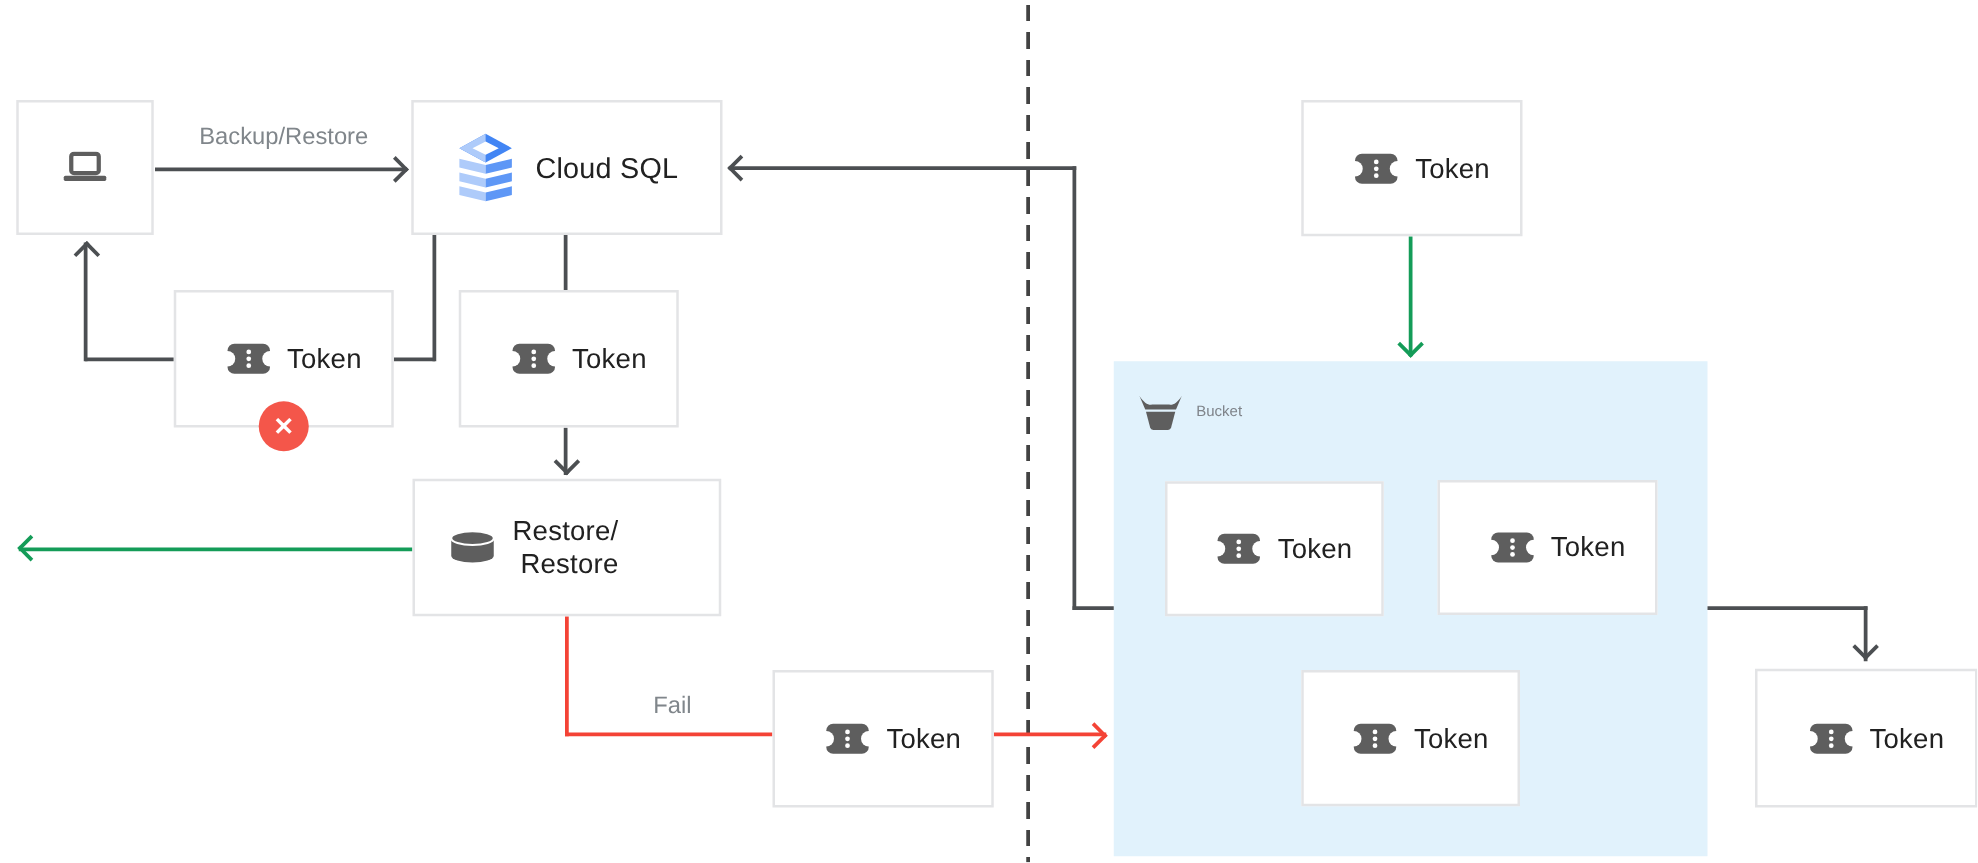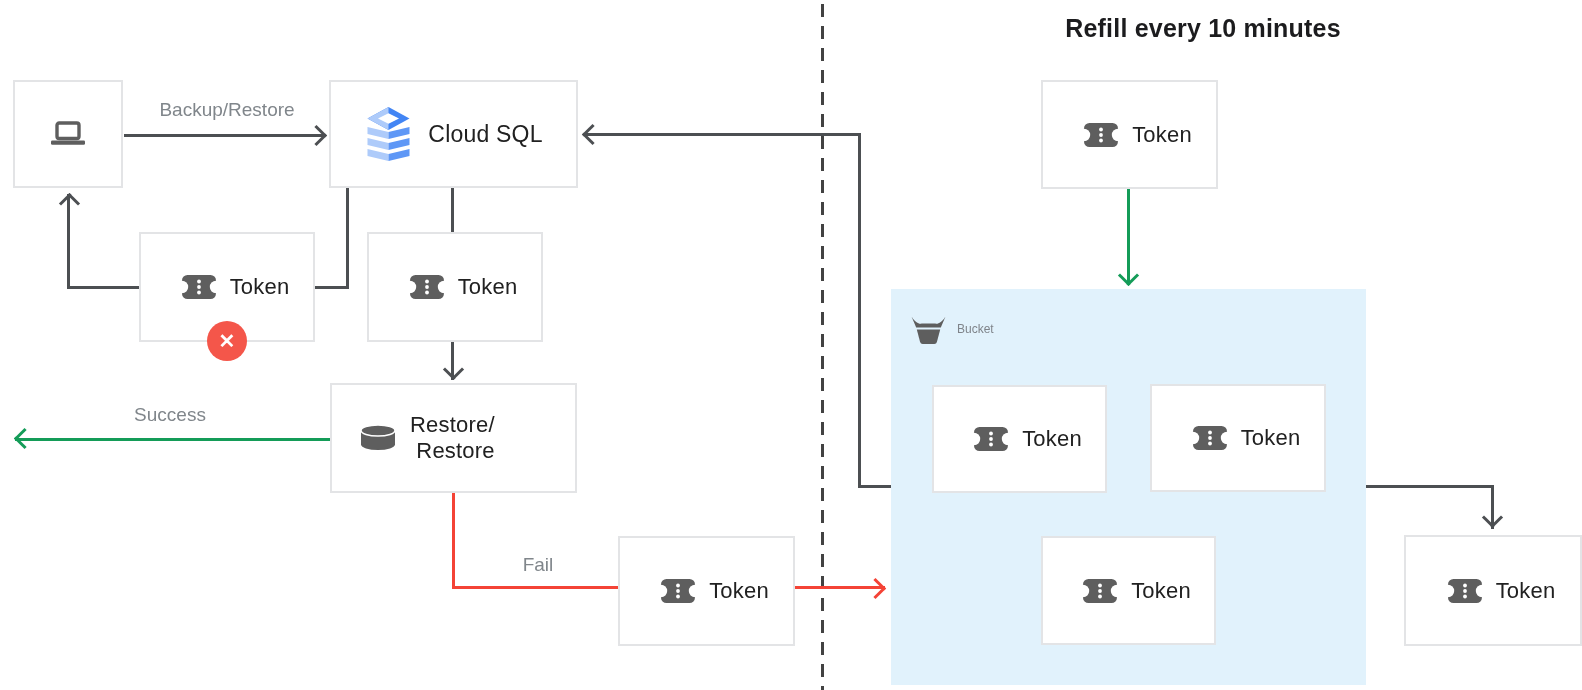--- a/index.html
+++ b/index.html
@@ -95,21 +95,20 @@
          background:#F4564A;display:flex;align-items:center;justify-content:center;
          color:#fff;font-size:20px;font-weight:bold;}
 
   .icon{flex:0 0 auto;display:block;}
 </style>
 </head>
 <body>
 
 <div id="canvas">
 
-  <div id="title">Refill every 10 minutes</div>
 
   <div id="divider"></div>
 
   <div id="bucket"></div>
   <div id="bucket-head">
     <svg class="icon" width="37" height="31" viewBox="0 0 37 31">
       <path d="M1.5,3.5 C5,9.3 9.5,11.6 11.5,10.6 L25.5,10.6 C27.5,11.6 32,9.3 35.5,3.5 L30.8,14.6 L6.2,14.6 Z" fill="#5E5E5E"></path>
       <path d="M6.8,16.4 h23.4 l-3.3,12.6 a2.6,2.6 0 0 1 -2.5,1.9 h-11.8 a2.6,2.6 0 0 1 -2.5,-1.9 z" fill="#5E5E5E"></path>
     </svg>
     <span>Bucket</span>
@@ -136,21 +135,20 @@
   <div class="chev cg dright" id="a1"></div>
   <div class="chev cg dup" id="a3"></div>
   <div class="chev cg ddown" id="a6"></div>
   <div class="chev cg dleft" id="a7"></div>
   <div class="chev cg ddown" id="a8"></div>
   <div class="chev cgr dleft" id="ag1"></div>
   <div class="chev cgr ddown" id="ag2"></div>
   <div class="chev cr dright" id="ar2"></div>
 
   <div class="edge-label" id="lbl-br">Backup/Restore</div>
-  <div class="edge-label" id="lbl-success">Success</div>
   <div class="edge-label" id="lbl-fail">Fail</div>
 
   <div class="box" id="box-client">
     <svg class="icon" width="36" height="26" viewBox="0 0 36 26">
       <rect x="7" y="2" width="22" height="15.5" rx="2.2" fill="none" stroke="#5E5E5E" stroke-width="3.4"></rect>
       <rect x="1" y="19.5" width="34" height="4.2" rx="1.3" fill="#5E5E5E"></rect>
     </svg>
   </div>
 
   <div class="box" id="box-cloudsql">

